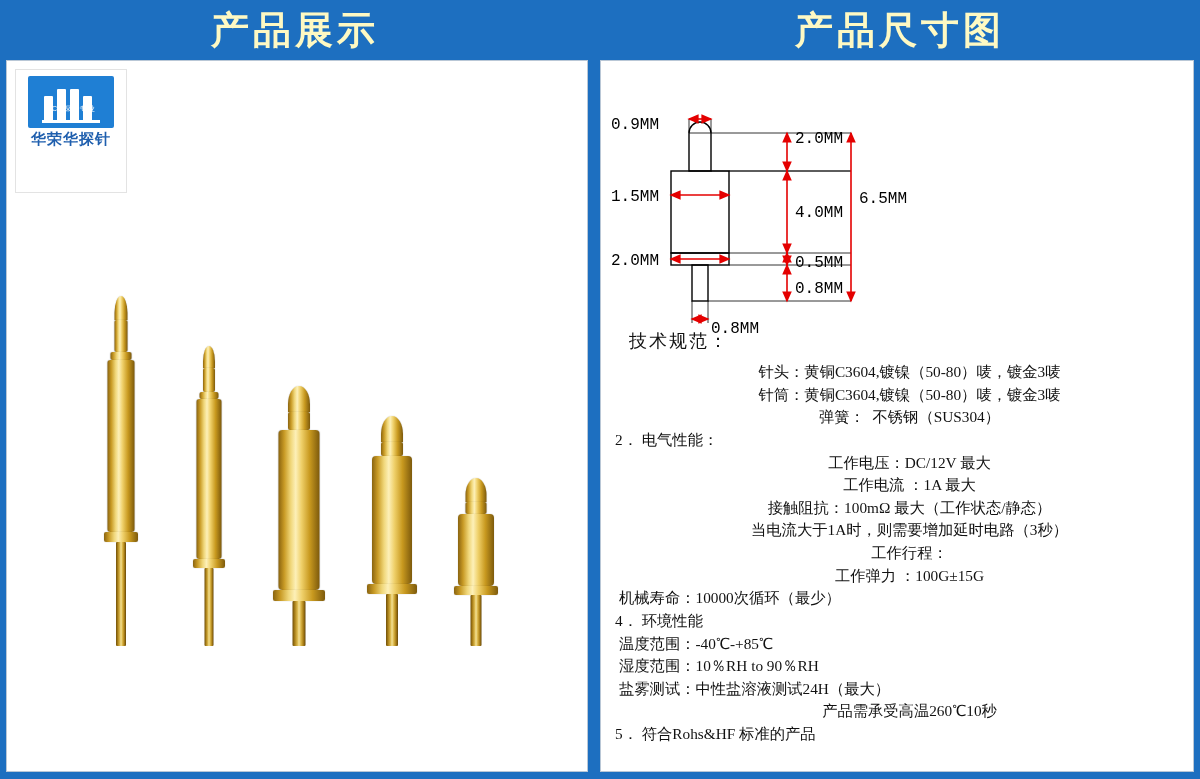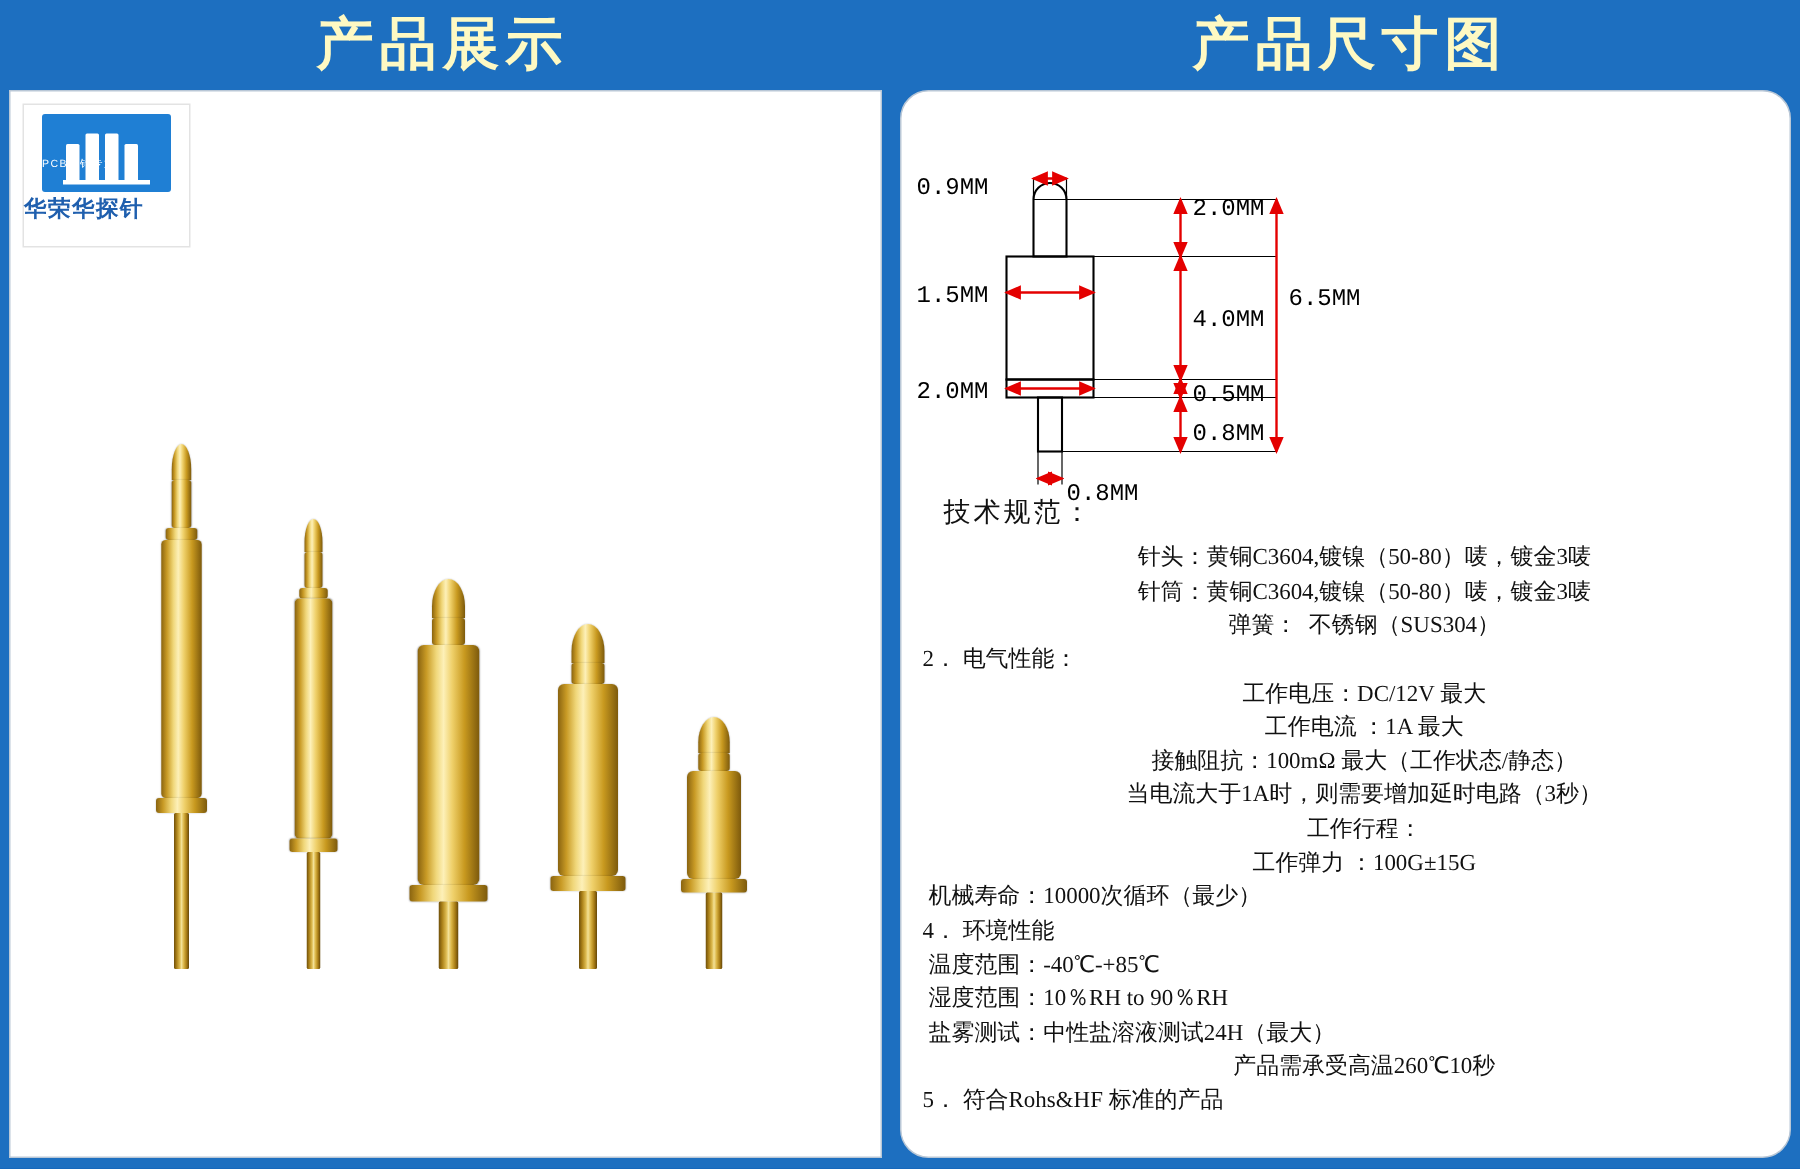--- a/index.html
+++ b/index.html
@@ -30,29 +30,29 @@
   #hdr-left  { left: 0;    width: 590px; }
   #hdr-right { left: 600px; width: 600px; }
 
   
   .panel {
     position: absolute;
     background: #ffffff;
     border: 1px solid #b9c7d6;
   }
   #panel-left  { left: 6px;   top: 60px; width: 582px; height: 712px; }
-  #panel-right { left: 600px; top: 60px; width: 594px; height: 712px; border-radius: 19px; }
+  #panel-right { left: 600px; top: 60px; width: 594px; height: 712px; }
 
   
   #logo {
     position: absolute; left: 8px; top: 8px;
-    width: 112px; height: 96px;
+    width: 112px; height: 124px;
     background: #ffffff;
     border: 1px solid #e3e3e3;
-    text-align: left;
+    text-align: center;
   }
   #logo-mark {
     margin: 6px auto 2px auto;
     width: 86px; height: 52px;
     background: #1f7fd4;
     position: relative;
     border-radius: 2px;
   }
   #logo-mark .sp {
     position: absolute; bottom: 8px;

